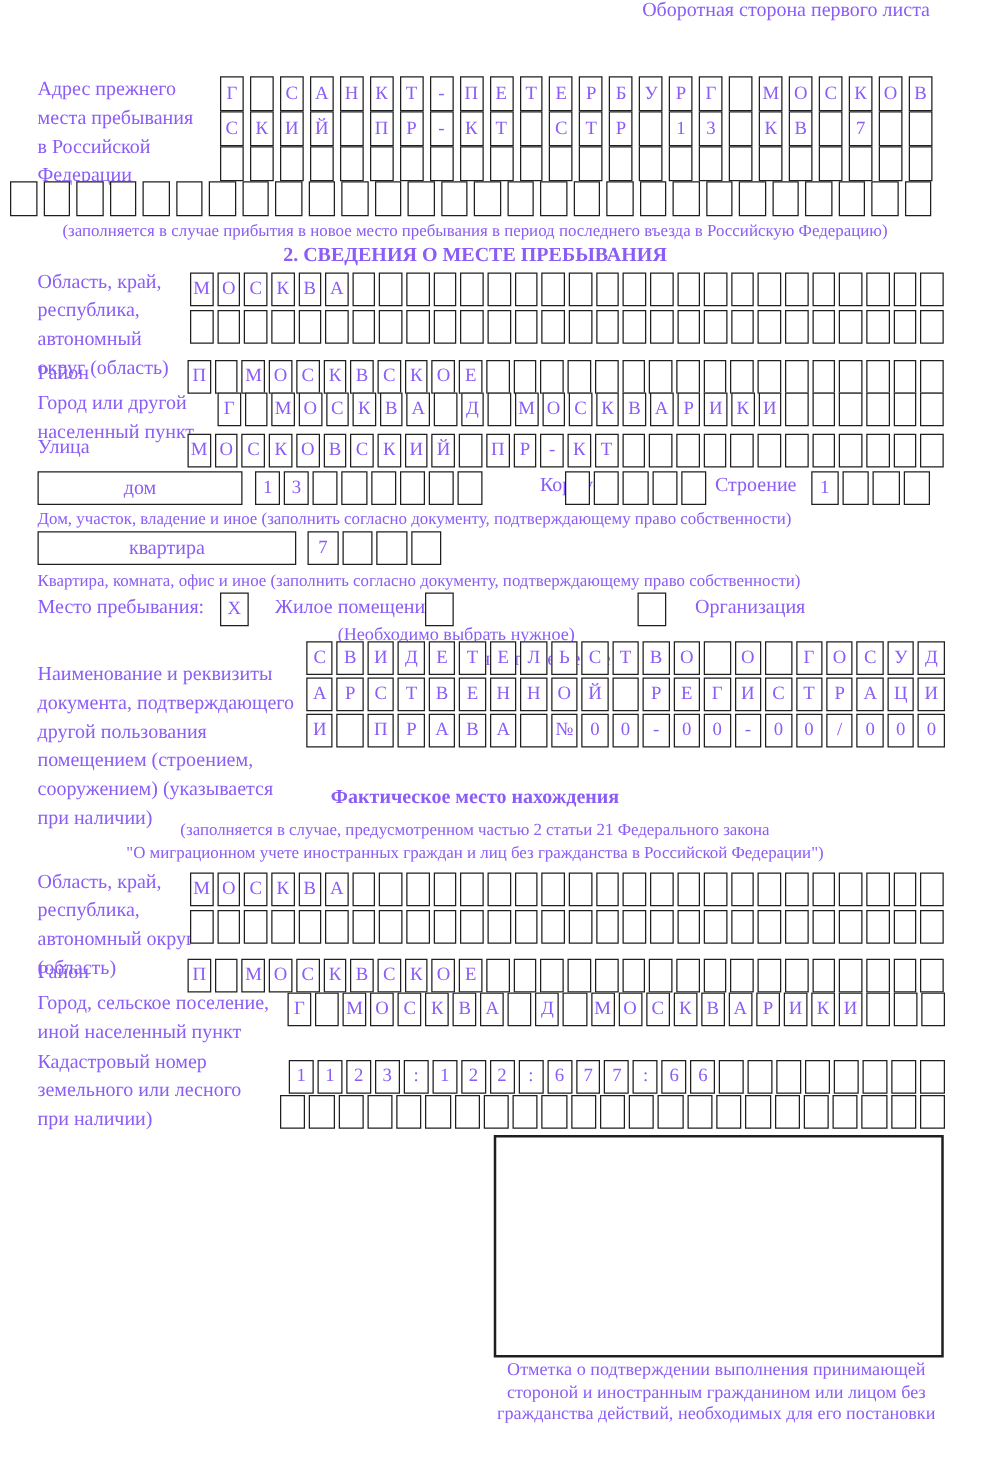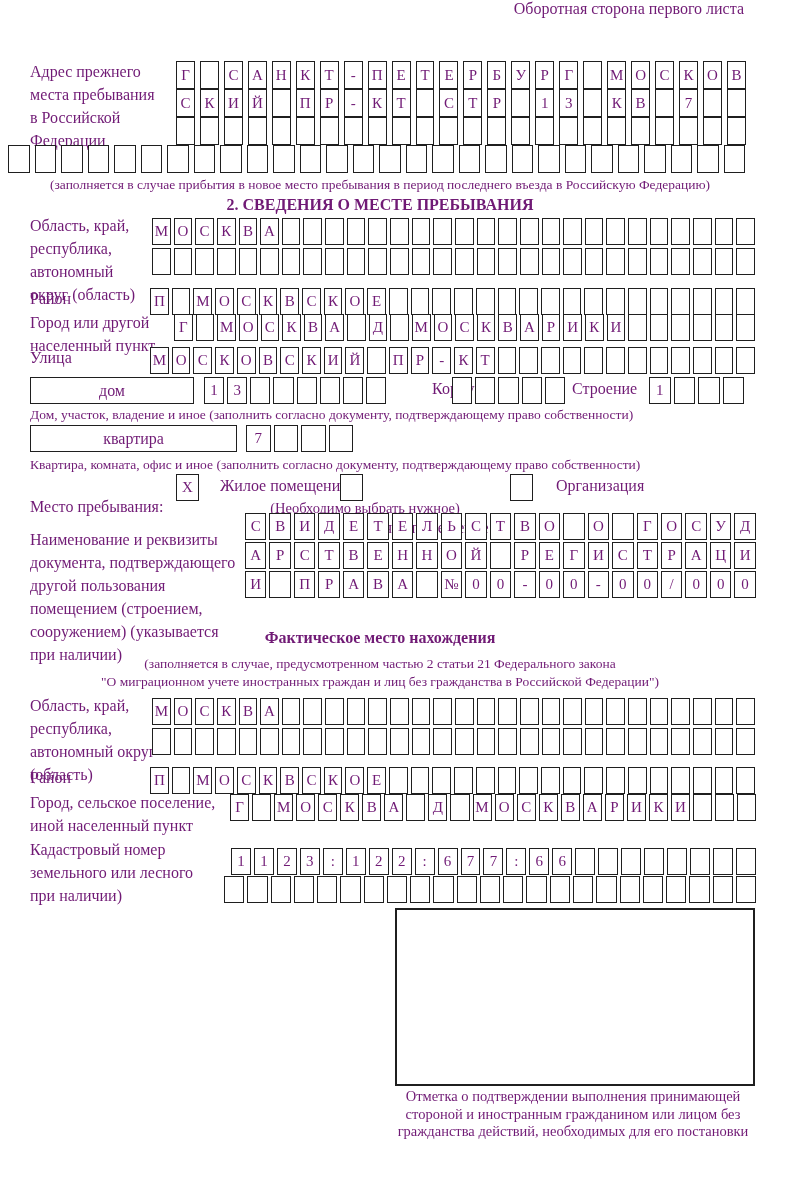--- a/index.html
+++ b/index.html
@@ -1,18 +1,18 @@
 <!DOCTYPE html>
 <html><head>
 <meta charset="utf-8">
 <style>
   html,body{margin:0;padding:0;background:#fff;}
   #page{
     position:relative;width:800px;height:1180px;background:#fff;
-    font-family:"Liberation Serif","DejaVu Serif",serif;color:#701a75;overflow:hidden;
+    font-family:"Liberation Serif","DejaVu Serif",serif;color:#8b5cf6;overflow:hidden;
   }
   .abs{position:absolute;}
   .lbl{position:absolute;font-size:16px;line-height:23px;}
   .cap{position:absolute;font-size:13.5px;line-height:17px;}
   .center{text-align:center;}
   .bold{font-weight:bold;}
   .cells{position:absolute;display:flex;gap:3px;}
   .cells .c{
     flex:1;height:25px;border:1.5px solid #1f1f1f;background:#fff;
     display:flex;align-items:center;justify-content:center;
@@ -351,21 +351,21 @@
 
   <div class="labelbox" style="left:30px;top:425px;width:205px;height:25px;">квартира</div>
   <div class="cells" style="left:246px;top:425px;width:107px;">
       <div class="c">7</div>
       <div class="c"></div>
       <div class="c"></div>
       <div class="c"></div>
     </div>
   <div class="cap" style="left:30px;top:456px;width:720px;">Квартира, комната, офис и иное (заполнить согласно документу, подтверждающему право собственности)</div>
 
-  <div class="inline-lbl" style="left:30px;top:498px;">Место пребывания:</div>
+  <div class="inline-lbl" style="left:30px;top:477px;">Место пребывания:</div>
   <div class="chk" style="left:176px;top:474px;">X</div>
   <div class="inline-lbl" style="left:220px;top:477px;">Жилое помещение</div>
   <div class="chk" style="left:340px;top:474px;"></div>
   <div class="inline-lbl" style="left:372px;top:477px;margin-top:42px;">Иное помещение</div>
   <div class="chk" style="left:510px;top:474px;"></div>
   <div class="inline-lbl" style="left:556px;top:477px;">Организация</div>
   <div class="cap center" style="left:0;top:500px;width:730px;font-size:14.5px;">(Необходимо выбрать нужное)</div>
 
   <div class="lbl" style="left:30px;top:528px;width:215px;">
       <div>Наименование и реквизиты</div>

